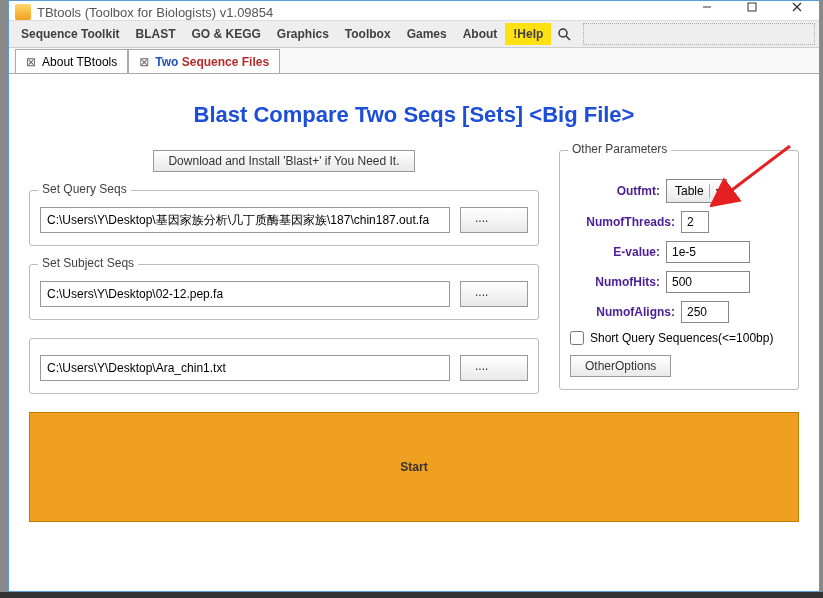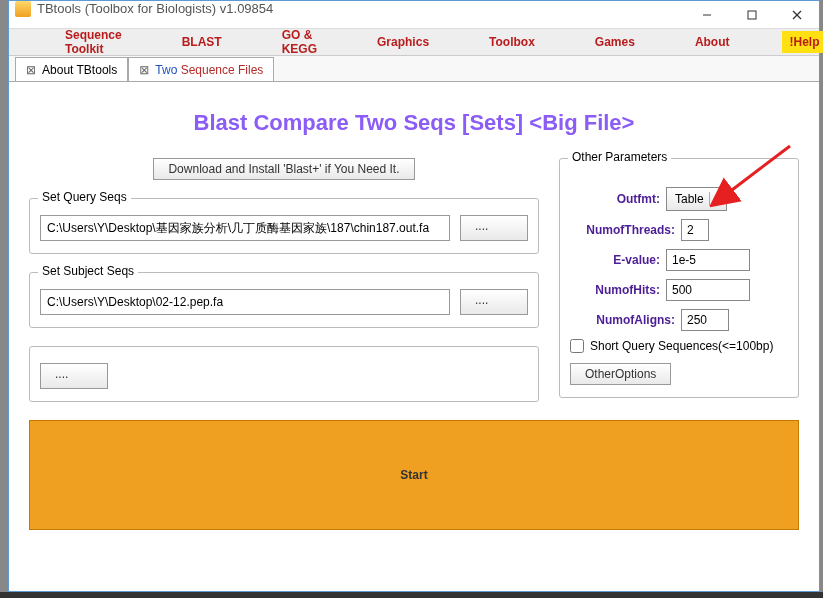--- a/index.html
+++ b/index.html
@@ -1,41 +1,41 @@
 <!DOCTYPE html>
 <html><head>
 <meta charset="utf-8">
 <style>
 * { box-sizing: border-box; margin: 0; padding: 0; font-family: "Segoe UI", Tahoma, sans-serif; font-size: 12px; }
 body { background: #888; width: 823px; height: 598px; position: relative; overflow: hidden; }
 .window { position: absolute; left: 8px; top: 0; width: 812px; height: 592px; background: #fff; border: 1px solid #5b9bd5; }
-.titlebar { height: 28px; background: #fff; display: flex; align-items: flex-start; padding-left: 6px; border-bottom: 1px solid #ddd; }
+.titlebar { height: 20px; background: #fff; display: flex; align-items: flex-end; padding-left: 6px; border-bottom: 1px solid #ddd; }
 .titlebar .icon-app { width:16px; height:16px; background: linear-gradient(#ffd86a,#f0a020); border-radius:2px; margin-right:6px; }
 .titlebar .title { flex:1; color:#555; font-size:13px; }
 .win-controls { display:flex; }
 .win-btn { width:45px; height:27px; display:flex; align-items:center; justify-content:center; color:#444; cursor:pointer; }
 .menubar { height:27px; display:flex; align-items:center; padding:0 4px; border-bottom:1px solid #ccc; background:#eee; }
-.menu-item { padding:4px 8px; color:#b91c1c; cursor:pointer; font-weight:bold;margin-left:44px; }
+.menu-item { padding:4px 8px; color:#404040; cursor:pointer; font-weight:bold; }
 .menu-item.help { background:#ffe013; }
 .menu-item.search-icon { padding:4px 6px; }
 .menu-spacer { margin-left:6px; border:1px dotted #aaa; flex:1; height:22px; }
 .tabbar { height:26px; display:flex; align-items:flex-end; border-bottom:1px solid #aaa; background:#f8f8f8; padding-left:6px; }
 .tab { height:24px; border:1px solid #aaa; border-bottom:none; display:flex; align-items:center; padding:0 10px; background:#fff; margin-right:0px; cursor:pointer; }
 .tab .x { margin-right:6px; color:#666; }
 .tab.active { background:#fff; }
-.tab.active .lbl { color:#b52b2b; font-weight:normal; }
+.tab.active .lbl { color:#b52b2b; font-weight:bold; }
 .tab.active .lbl span.b { color:#2050c0; }
 .content { padding:10px 20px 16px 20px; }
-.page-title { text-align:center; font-size:22px; font-weight:bold; color:#8b5cf6; margin:18px 0 22px; }
+.page-title { text-align:center; font-size:22px; font-weight:bold; color:#1d4ed8; margin:18px 0 22px; }
 .left { width:510px; float:left; }
 .right { width:240px; float:right; }
 .dlrow { text-align:center; margin-bottom:18px; }
 .btn { display:inline-block; background:linear-gradient(#fff,#e9e9e9); border:1px solid #999; padding:3px 14px; cursor:pointer; font-weight:normal; color:#333; font-size:12px; }
 .fieldset { border:1px solid #bbb; border-radius:3px; padding:16px 10px 12px; margin-bottom:18px; position:relative; }
-.fieldset .legend { position:absolute; top:-9px; left:8px; background:#fff; padding:0 4px; color:#000000; font-size:12px; }
+.fieldset .legend { position:absolute; top:-9px; left:8px; background:#fff; padding:0 4px; color:#404040; font-size:12px; }
 .row { display:flex; gap:10px; align-items:center; }
 .txt { flex:1; height:26px; border:1px solid #999; padding:2px 6px; font-size:12px; background:#fff; }
 .browse { width:68px; height:26px; }
 .param-row { display:flex; align-items:center; margin:8px 0; gap:6px; }
 .param-row label { width:90px; text-align:right; color:#4c1d95; font-weight:bold; }
 .param-row label.wide { width:105px; }
 .select { height:24px; border:1px solid #888; background:linear-gradient(#fff,#e9e9e9); padding:0 22px 0 8px; position:relative; display:inline-flex; align-items:center; cursor:pointer; }
 .select .arrow { position:absolute; right:4px; border-left:1px solid #aaa; padding-left:6px; color:#333; }
 .num { height:22px; border:1px solid #888; padding:1px 5px; width:48px; }
 .num.w70 { width:84px; }
@@ -122,20 +122,21 @@
       <div class="fieldset">
         <div class="legend">Set Subject Seqs</div>
         <div class="row">
           <input class="txt" value="C:\Users\Y\Desktop\02-12.pep.fa" style="">
           <span class="btn browse">....</span>
         </div>
       </div>
 
       <div class="fieldset">
         <div class="row">
+          <input class="txt" value="C:\Users\Y\Desktop\Ara_chin1.txt" style="">
           <span class="btn browse">....</span>
         </div>
       </div>
     </div>
 
     <div class="right">
       <div class="fieldset" style="padding-top:20px">
         <div class="legend">Other Parameters</div>
 
         <div class="param-row">

